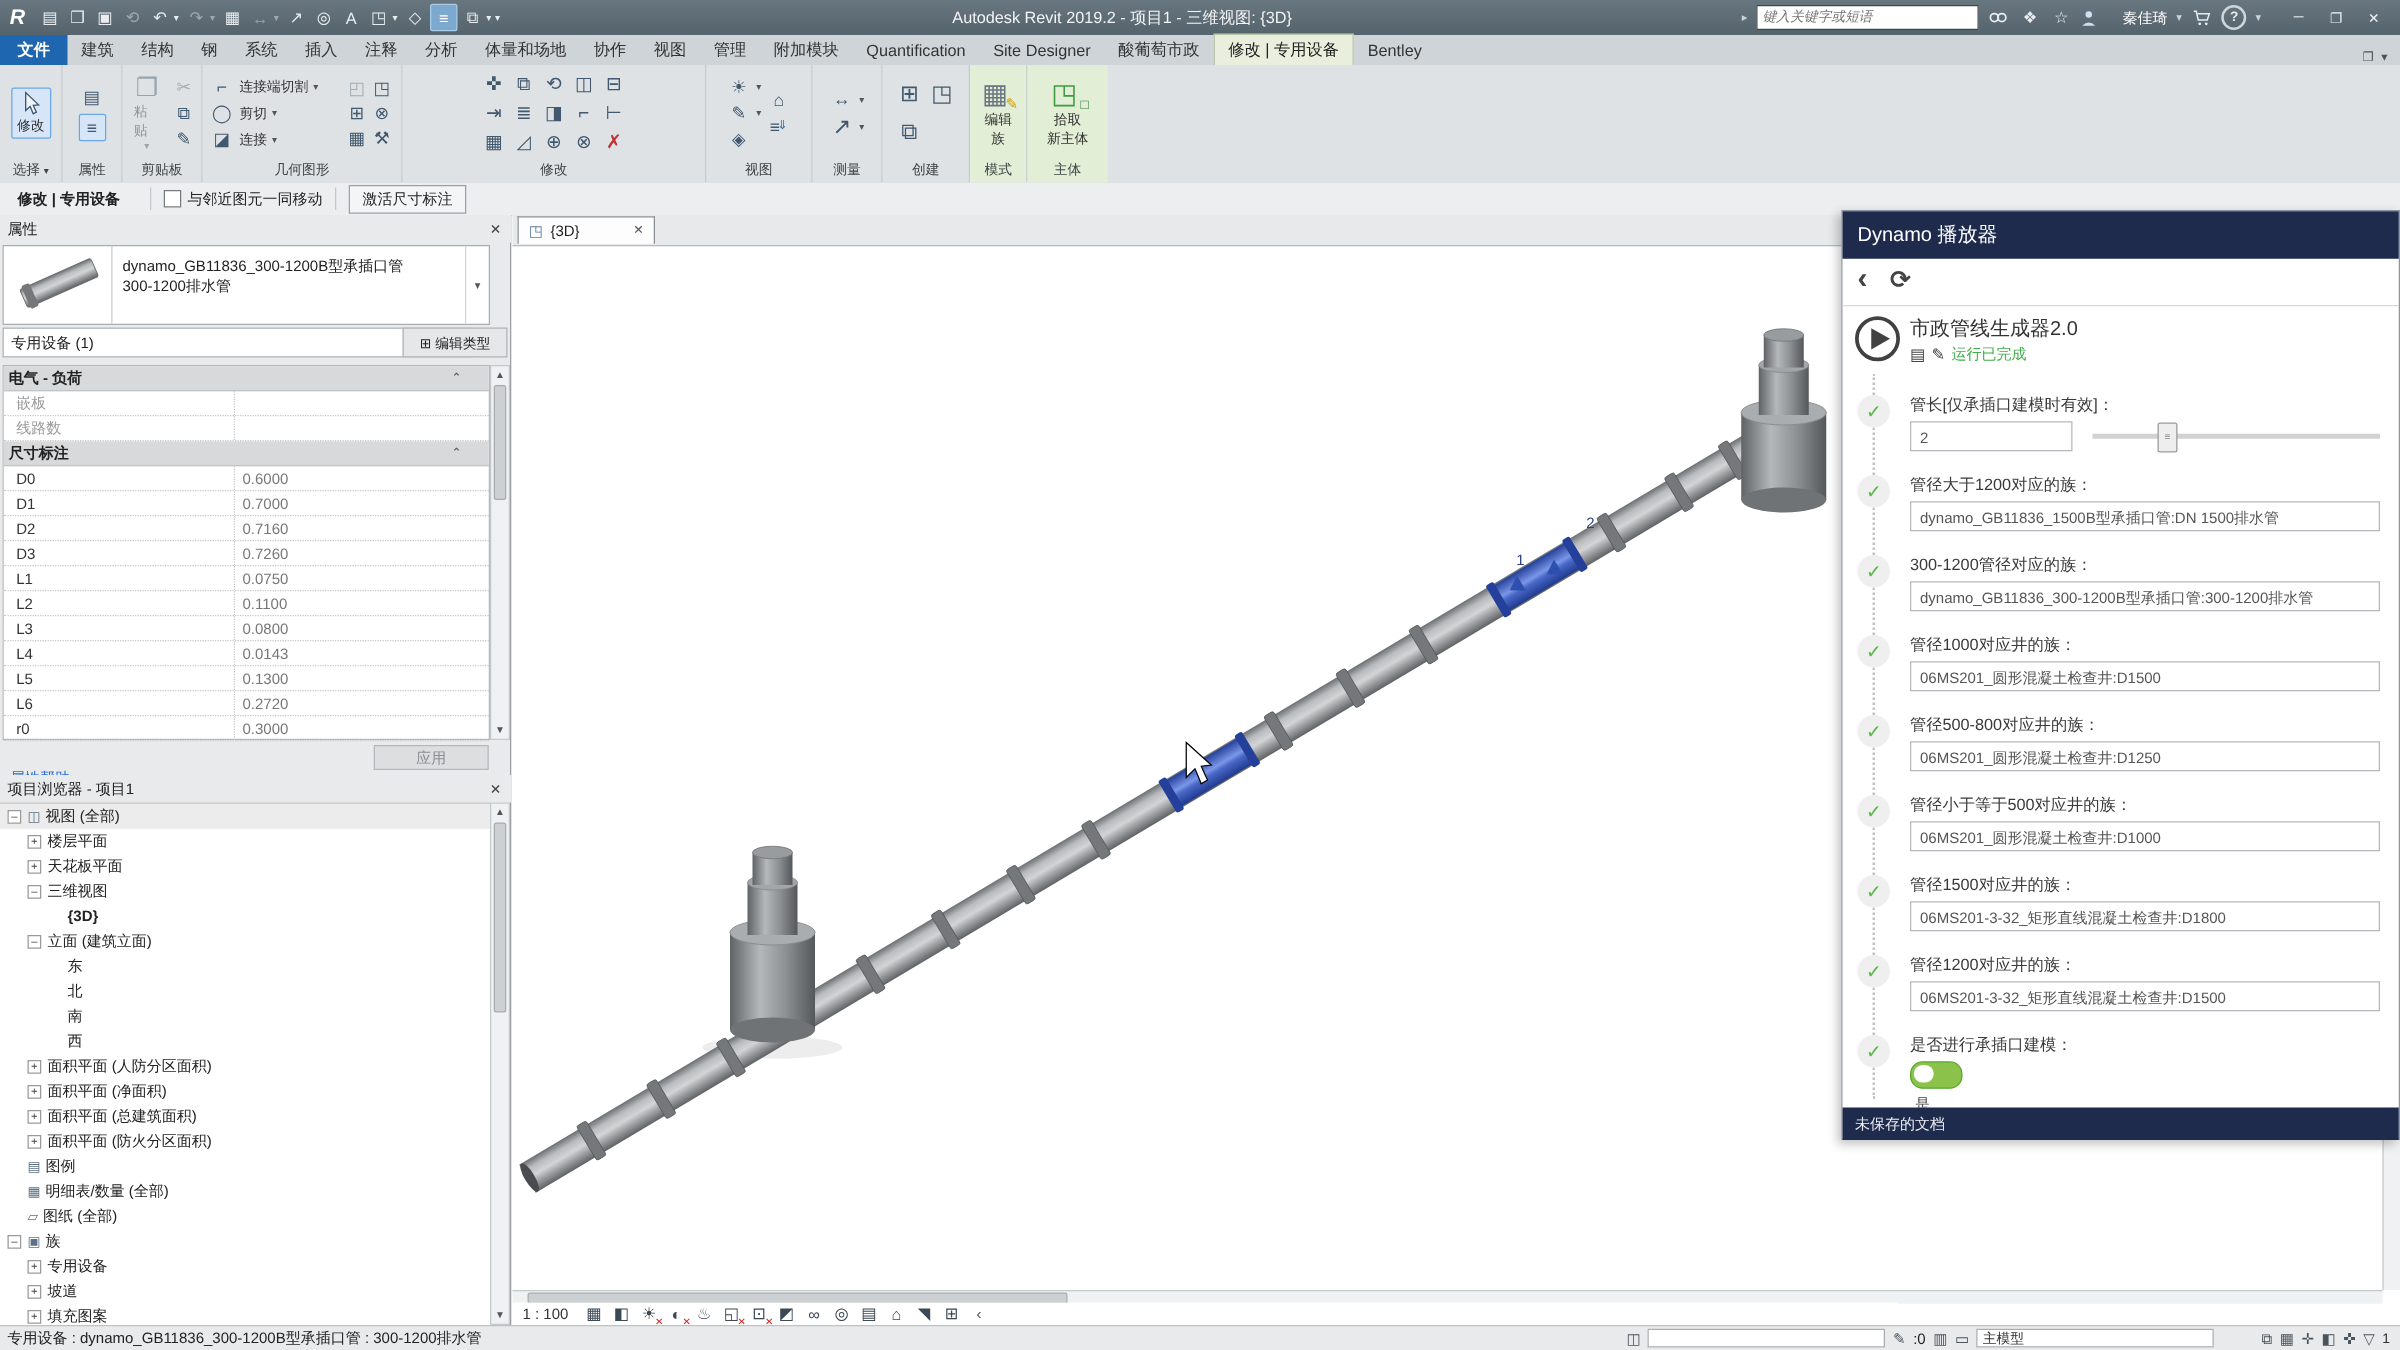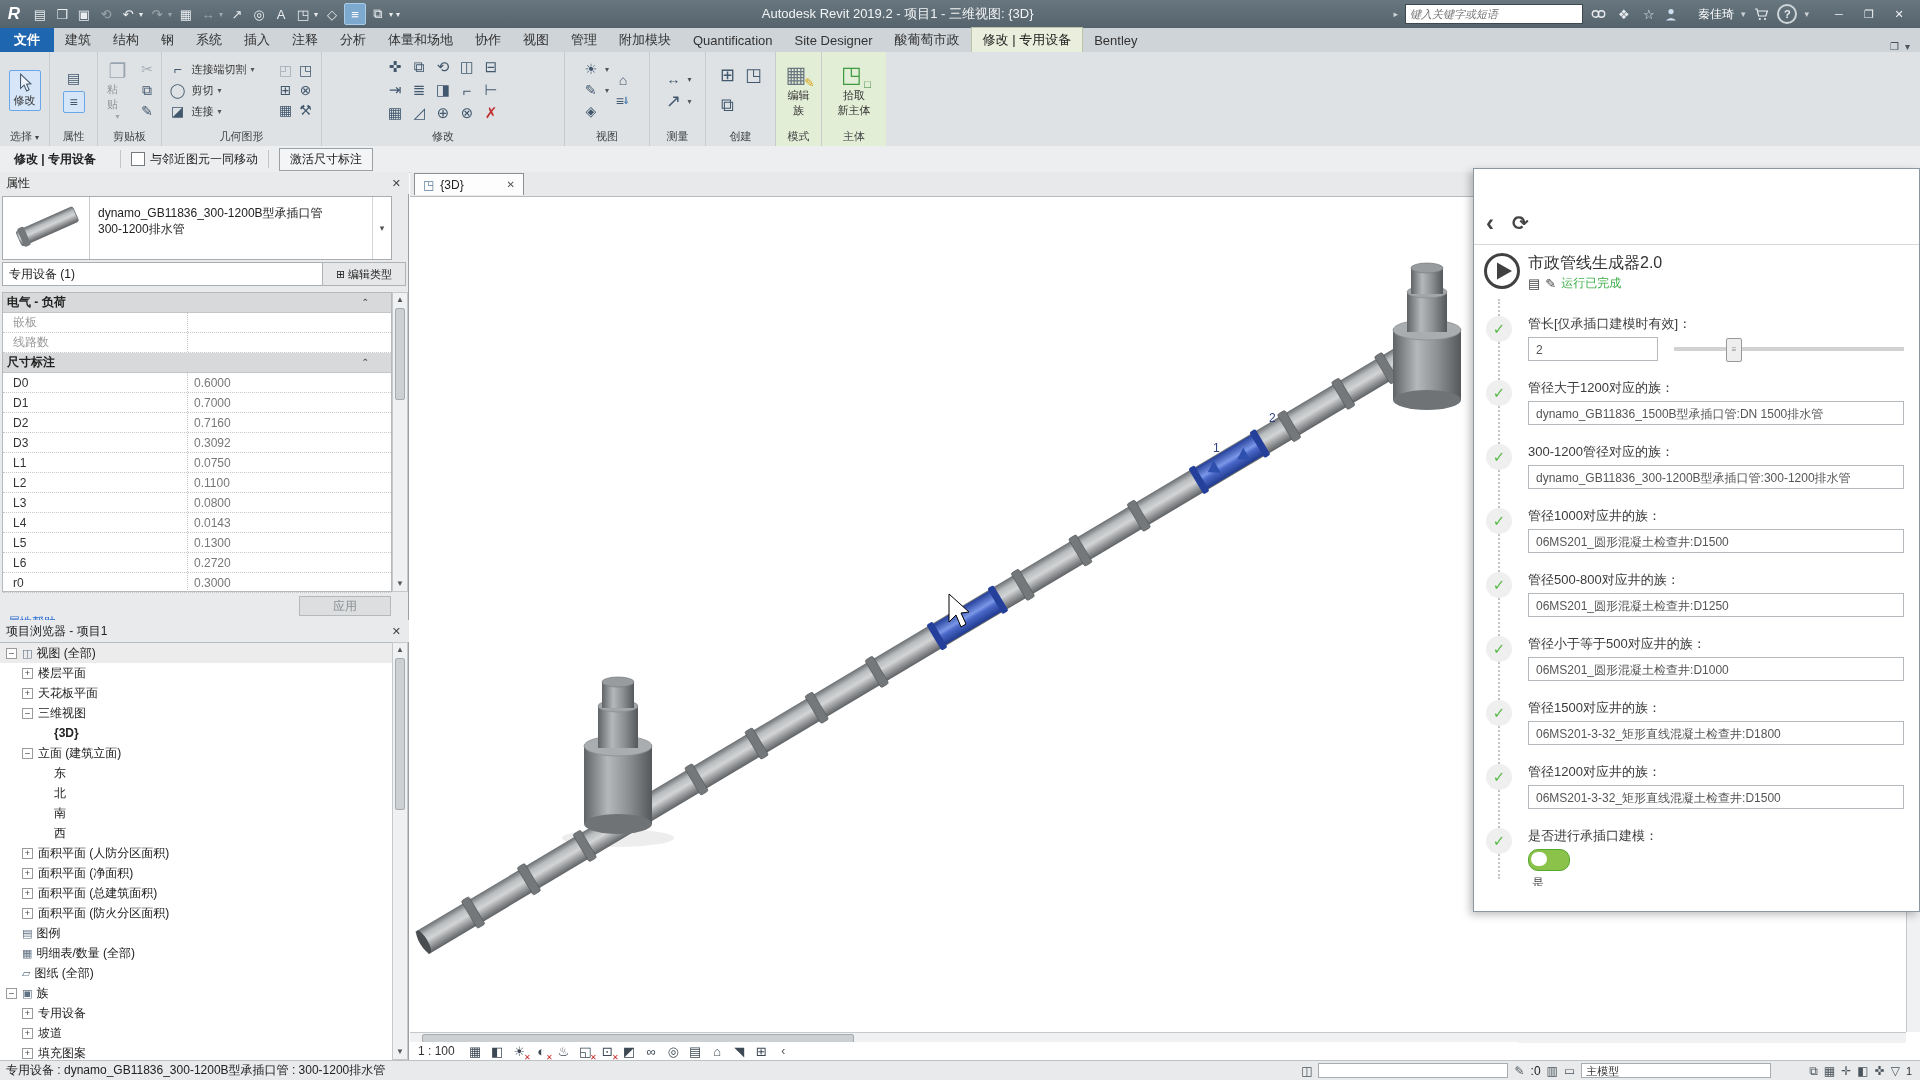--- a/index.html
+++ b/index.html
@@ -716,21 +716,21 @@
         <div class="prow">
     <span class="pl">D1</span>
     <span class="pv">0.7000</span>
   </div>
         <div class="prow">
     <span class="pl">D2</span>
     <span class="pv">0.7160</span>
   </div>
         <div class="prow">
     <span class="pl">D3</span>
-    <span class="pv">0.3092</span>
+    <span class="pv">0.7260</span>
   </div>
         <div class="prow">
     <span class="pl">L1</span>
     <span class="pv">0.0750</span>
   </div>
         <div class="prow">
     <span class="pl">L2</span>
     <span class="pv">0.1100</span>
   </div>
         <div class="prow">
@@ -875,20 +875,21 @@
   </div>
       </div>
     <div class="vsb" style="left:392px;top:470px;height:418px;">
       <div class="ar">▲</div>
         <div class="vthumb" style="height:150px;"></div>
       <div class="ar" style="position:absolute;bottom:0;width:100%;">▼</div>
     </div>
   </div>
 
   <div id="dynamo">
+    <div id="dynhead">Dynamo 播放器</div>
     <div id="dyntools">
       <span id="dynback">‹</span>
       <span id="dynrefresh">⟳</span>
     </div>
     <div id="dynplayrow">
       <svg id="dynplay" width="40" height="40" viewBox="0 0 40 40">
         <circle cx="20" cy="20" r="16.5" fill="none" stroke="#414141" stroke-width="3"></circle>
         <polygon points="15,11.5 30,20 15,28.5" fill="#414141"></polygon>
       </svg>
       <span id="dyntitle">市政管线生成器2.0</span>
@@ -955,20 +956,21 @@
         <div class="dfield toggle">
     <span class="dcheck">✓</span>
     <span class="dlabel">是否进行承插口建模：</span>
 
     <span class="dtoggle">
             <span class="knob"></span>
           </span>
     <span class="dtval">是</span>
   </div>
       </div>
+    <div id="dynfoot">未保存的文档</div>
   </div>
 
   <div id="statusbar">
     <span class="sleft">专用设备 : dynamo_GB11836_300-1200B型承插口管 : 300-1200排水管</span>
     <span class="sright">
       <span class="sic">◫</span>
       <input class="sbox" readonly="" style="">
       <span class="sic">✎</span>
       <span>:0</span>
       <span class="sic">▥</span>

